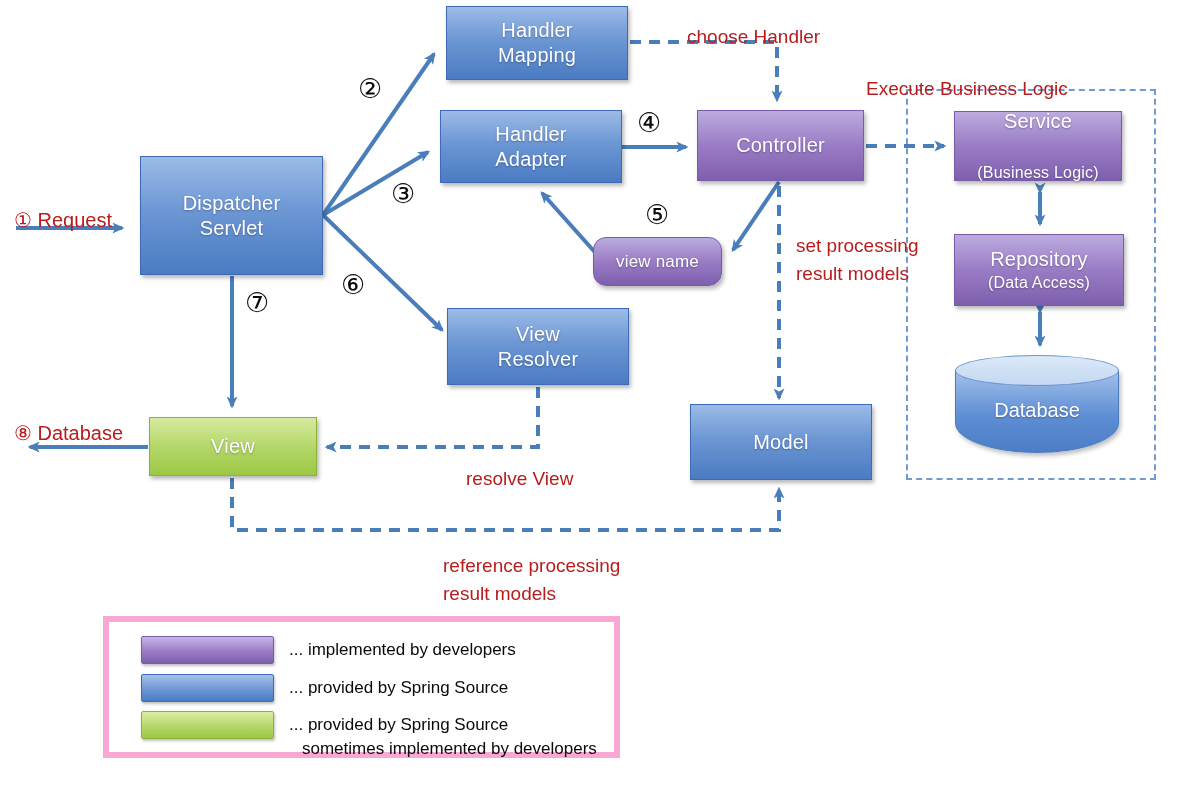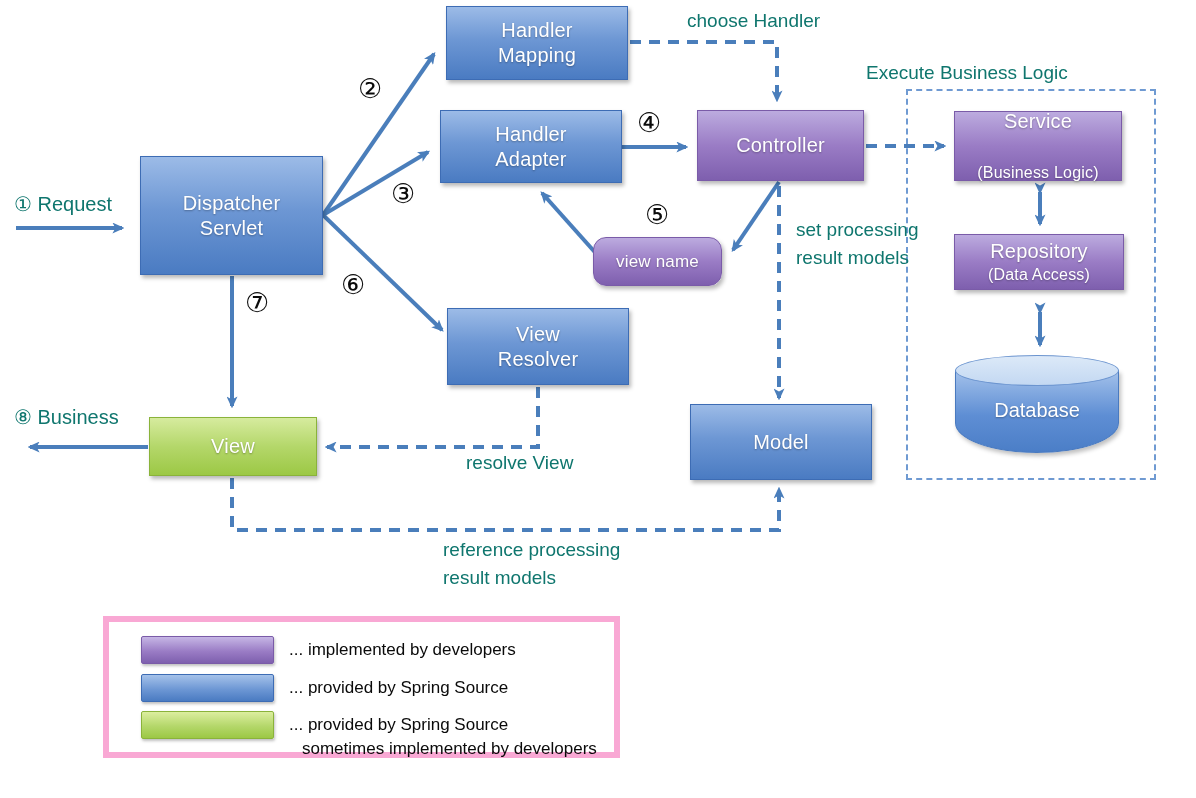--- a/index.html
+++ b/index.html
@@ -27,21 +27,21 @@
 
   #node-dispatcher-servlet { left:140px; top:156px; width:183px; height:119px; }
   #node-handler-mapping    { left:446px; top:6px;   width:182px; height:74px; }
   #node-handler-adapter    { left:440px; top:110px; width:182px; height:73px; }
   #node-controller         { left:697px; top:110px; width:167px; height:71px; }
   #node-view-name          { left:593px; top:237px; width:129px; height:49px; border-radius:13px; font-size:17px; }
   #node-view-resolver      { left:447px; top:308px; width:182px; height:77px; }
   #node-view               { left:149px; top:417px; width:168px; height:59px; }
   #node-model              { left:690px; top:404px; width:182px; height:76px; }
   #node-service            { left:954px; top:111px; width:168px; height:70px;gap:28px; }
-  #node-repository         { left:954px; top:234px; width:170px; height:56px; }
+  #node-repository         { left:954px; top:234px; width:170px; height:72px; }
 
   
   #node-database { position:absolute; left:955px; top:355px; width:164px; height:98px; z-index:2; }
   #node-database .db-body {
     position:absolute; left:0; right:0; top:15px; bottom:0;
     background:linear-gradient(180deg,#a3c1ea 0%, #5e8ed4 55%, #4b7ec7 100%);
     border:1px solid #4a7abf;
     border-radius:0 0 50% 50% / 0 0 30px 30px;
     box-shadow:2px 3px 4px rgba(0,0,0,0.25);
   }
@@ -55,21 +55,21 @@
     color:#ffffff; font-size:20px; text-shadow:0 1px 2px rgba(0,0,0,0.30);
   }
 
   
   #business-logic-group {
     position:absolute; left:906px; top:89px; width:250px; height:391px;
     border:2px dashed #6f9ad2; z-index:0;
   }
 
   
-  .ann { position:absolute; z-index:3; color:#0f766e; font-size:19px; white-space:nowrap; }
+  .ann { position:absolute; z-index:3; color:#b91c1c; font-size:19px; white-space:nowrap;margin-top:16px; }
   .ann.big { font-size:20px; }
   .step { position:absolute; z-index:3; color:#0a0a0a; font-size:27px; line-height:1; }
 
   #ann-request  { left:14px;  top:192px; }
   #ann-response { left:14px;  top:405px; }
   #ann-choose-handler { left:687px; top:10px; }
   #ann-execute-business-logic { left:866px; top:62px; }
   #ann-set-processing-1 { left:796px; top:219px; }
   #ann-set-processing-2 { left:796px; top:247px; }
   #ann-resolve-view { left:466px; top:452px; }
@@ -192,21 +192,21 @@
     <span class="sub">(Data Access)</span>
   </div>
 
   <div id="node-database">
     <div class="db-body"></div>
     <div class="db-top"></div>
     <div class="db-label">Database</div>
   </div>
 
   <div class="ann big" id="ann-request">① Request</div>
-  <div class="ann big" id="ann-response">⑧ Business</div>
+  <div class="ann big" id="ann-response">⑧ Database</div>
   <div class="ann" id="ann-choose-handler">choose Handler</div>
   <div class="ann" id="ann-execute-business-logic">Execute Business Logic</div>
   <div class="ann" id="ann-set-processing-1">set processing</div>
   <div class="ann" id="ann-set-processing-2">result models</div>
   <div class="ann" id="ann-resolve-view">resolve View</div>
   <div class="ann" id="ann-reference-1">reference processing</div>
   <div class="ann" id="ann-reference-2">result models</div>
 
   <div class="step" id="step-2">②</div>
   <div class="step" id="step-3">③</div>

